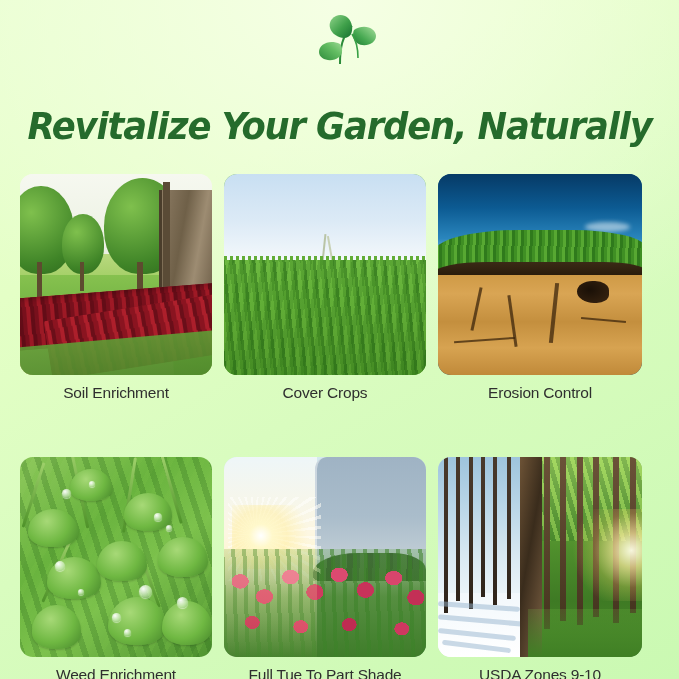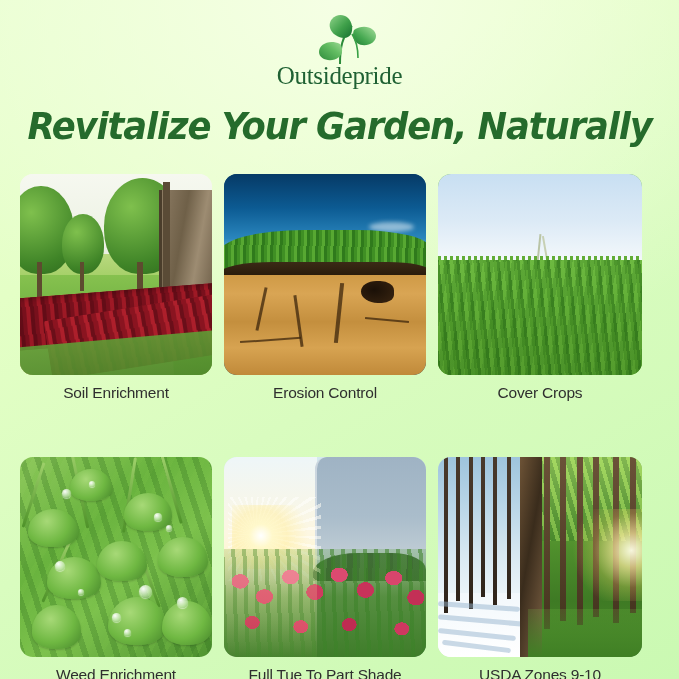--- a/index.html
+++ b/index.html
@@ -289,21 +289,20 @@
             <stop offset="60%" stop-color="#63bd62"></stop>
             <stop offset="100%" stop-color="#9fdb96"></stop>
         </linearGradient>
       </defs>
       <path d="M46 54 C46 38 48 26 58 16" stroke="#2b8b3a" stroke-width="2" fill="none"></path>
       <path d="M58 16 C56 4 44 2 38 9 C32 16 38 27 50 28 C56 28 59 23 58 16 Z" fill="url(#lg1)"></path>
       <path d="M60 20 C70 13 82 18 82 26 C82 34 70 38 63 33 C59 30 58 25 60 20 Z" fill="url(#lg2)"></path>
       <path d="M46 34 C36 29 25 34 25 42 C25 50 38 53 45 47 C49 44 49 38 46 34 Z" fill="url(#lg3)"></path>
       <path d="M58 24 C62 30 64 38 64 48" stroke="#37a045" stroke-width="1.6" fill="none"></path>
     </svg>
-    <span class="logo-word">Outsidepride</span>
   </div>
 
   <div class="headline">Revitalize Your Garden, Naturally</div>
 
   <div class="grid">
 
     <div class="cell r1">
       <div class="tile t-soil">
         <div class="sky"></div>
         <div class="farfield"></div>
@@ -319,45 +318,45 @@
         <div class="shed"></div>
         <div class="shedpost"></div>
         <div class="cloverrow"></div>
         <div class="cloverrow2"></div>
         <div class="greenfront"></div>
       </div>
       <div class="caption">Soil Enrichment</div>
     </div>
 
     <div class="cell r1">
+      <div class="tile t-cover">
+        <div class="sky"></div>
+        <div class="stalk"></div>
+        <div class="stalk2"></div>
+        <div class="fieldtop"></div>
+        <div class="field"></div>
+      </div>
+      <div class="caption">Cover Crops</div>
+    </div>
+
+    <div class="cell r1">
       <div class="tile t-erosion">
         <div class="sky"></div>
         <div class="cloud"></div>
         <div class="grass"></div>
         <div class="topsoil"></div>
         <div class="subsoil"></div>
         <div class="hole"></div>
         <div class="crack" style="left:18%;top:56%;width:3px;height:22%;transform:rotate(12deg);"></div>
         <div class="crack" style="left:36%;top:60%;width:3px;height:26%;transform:rotate(-8deg);"></div>
         <div class="crack" style="left:56%;top:54%;width:4px;height:30%;transform:rotate(6deg);"></div>
         <div class="crack" style="left:70%;top:72%;width:22%;height:2px;transform:rotate(5deg);"></div>
         <div class="crack" style="left:8%;top:82%;width:30%;height:2px;transform:rotate(-4deg);"></div>
       </div>
       <div class="caption">Erosion Control</div>
-    </div>
-
-    <div class="cell r1">
-      <div class="tile t-cover">
-        <div class="sky"></div>
-        <div class="stalk"></div>
-        <div class="stalk2"></div>
-        <div class="fieldtop"></div>
-        <div class="field"></div>
-      </div>
-      <div class="caption">Cover Crops</div>
     </div>
 
     <div class="cell r2">
       <div class="tile t-weed">
         <div class="blade" style="left:6%;top:2%;width:3px;height:34%;transform:rotate(18deg);"></div>
         <div class="blade" style="left:30%;top:-4%;width:3px;height:40%;transform:rotate(-12deg);"></div>
         <div class="blade" style="left:56%;top:0%;width:3px;height:38%;transform:rotate(9deg);"></div>
         <div class="blade" style="left:78%;top:-2%;width:3px;height:36%;transform:rotate(-16deg);"></div>
         <div class="blade" style="left:18%;top:40%;width:3px;height:34%;transform:rotate(24deg);"></div>
         <div class="blade" style="left:66%;top:44%;width:3px;height:32%;transform:rotate(-20deg);"></div>

